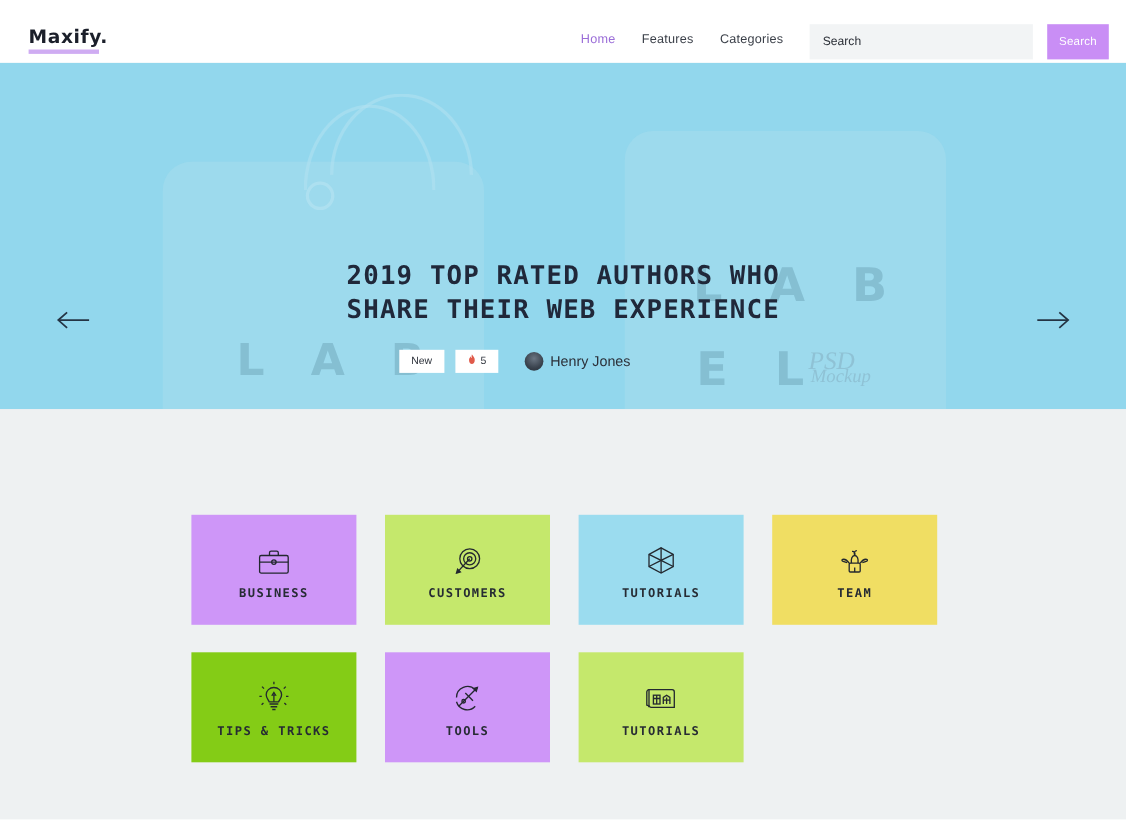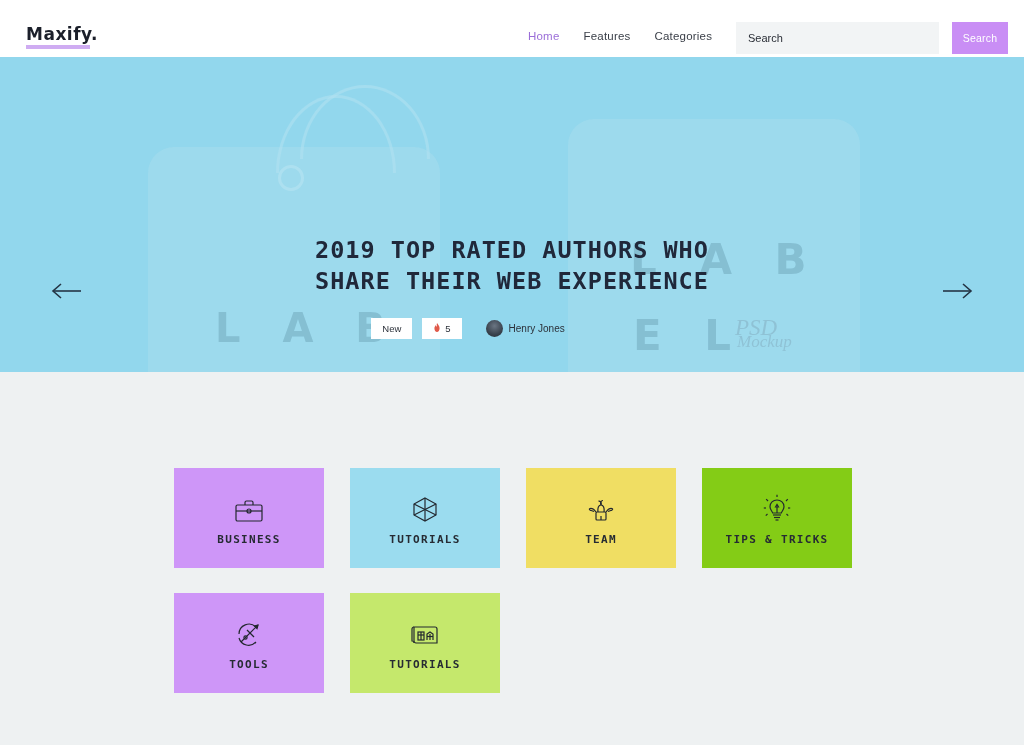--- a/index.html
+++ b/index.html
@@ -215,21 +215,21 @@
     align-items: center;
     gap: 6px;
     margin-left: 14px;
   }
   .avatar {
     width: 17px;
     height: 17px;
     border-radius: 50%;
     background: radial-gradient(circle at 50% 35%, #6b7683 0%, #3a434e 60%, #252c35 100%);
   }
-  .author-name { font-size: 10px; color: #2b3039; }
+  .author-name { font-size: 13px; color: #2b3039; }
 
   .hero-arrow {
     position: absolute;
     top: 224px;
     width: 32px;
     height: 20px;
     cursor: pointer;
     z-index: 8;
   }
   .arrow-left { left: 50px; }
@@ -361,20 +361,32 @@
           <svg width="30" height="26" viewBox="0 0 30 26" fill="none" stroke="#23282f" stroke-width="1.2">
             <rect x="2" y="7" width="26" height="16" rx="1.5"></rect>
             <path d="M11 7 V4.5 A1.5 1.5 0 0 1 12.5 3 h5 A1.5 1.5 0 0 1 19 4.5 V7"></path>
             <line x1="2" y1="13" x2="28" y2="13"></line>
             <circle cx="15" cy="13" r="2"></circle>
           </svg>
         </div>
         <div class="tile-label">BUSINESS</div>
       </div>
 
+      <div class="tile" style="background:#c5e86c">
+        <div class="tile-icon">
+          <svg width="30" height="28" viewBox="0 0 30 28" fill="none" stroke="#23282f" stroke-width="1.2">
+            <circle cx="17" cy="12" r="9"></circle>
+            <circle cx="17" cy="12" r="5.5"></circle>
+            <circle cx="17" cy="12" r="2"></circle>
+            <line x1="17" y1="12" x2="5" y2="25"></line>
+            <polygon points="5,25 8.5,24 6,21.5" fill="#23282f"></polygon>
+          </svg>
+        </div>
+        <div class="tile-label">CUSTOMERS</div>
+      </div>
 
 
       <div class="tile" style="background:#9bdcef">
         <div class="tile-icon">
           <svg width="30" height="30" viewBox="0 0 30 30" fill="none" stroke="#23282f" stroke-width="1.2">
             <polygon points="15,4 26,10 26,21 15,27 4,21 4,10"></polygon>
             <line x1="15" y1="4" x2="15" y2="15.5"></line>
             <line x1="4" y1="10" x2="15" y2="15.5"></line>
             <line x1="26" y1="10" x2="15" y2="15.5"></line>
             <line x1="15" y1="15.5" x2="15" y2="27"></line>

